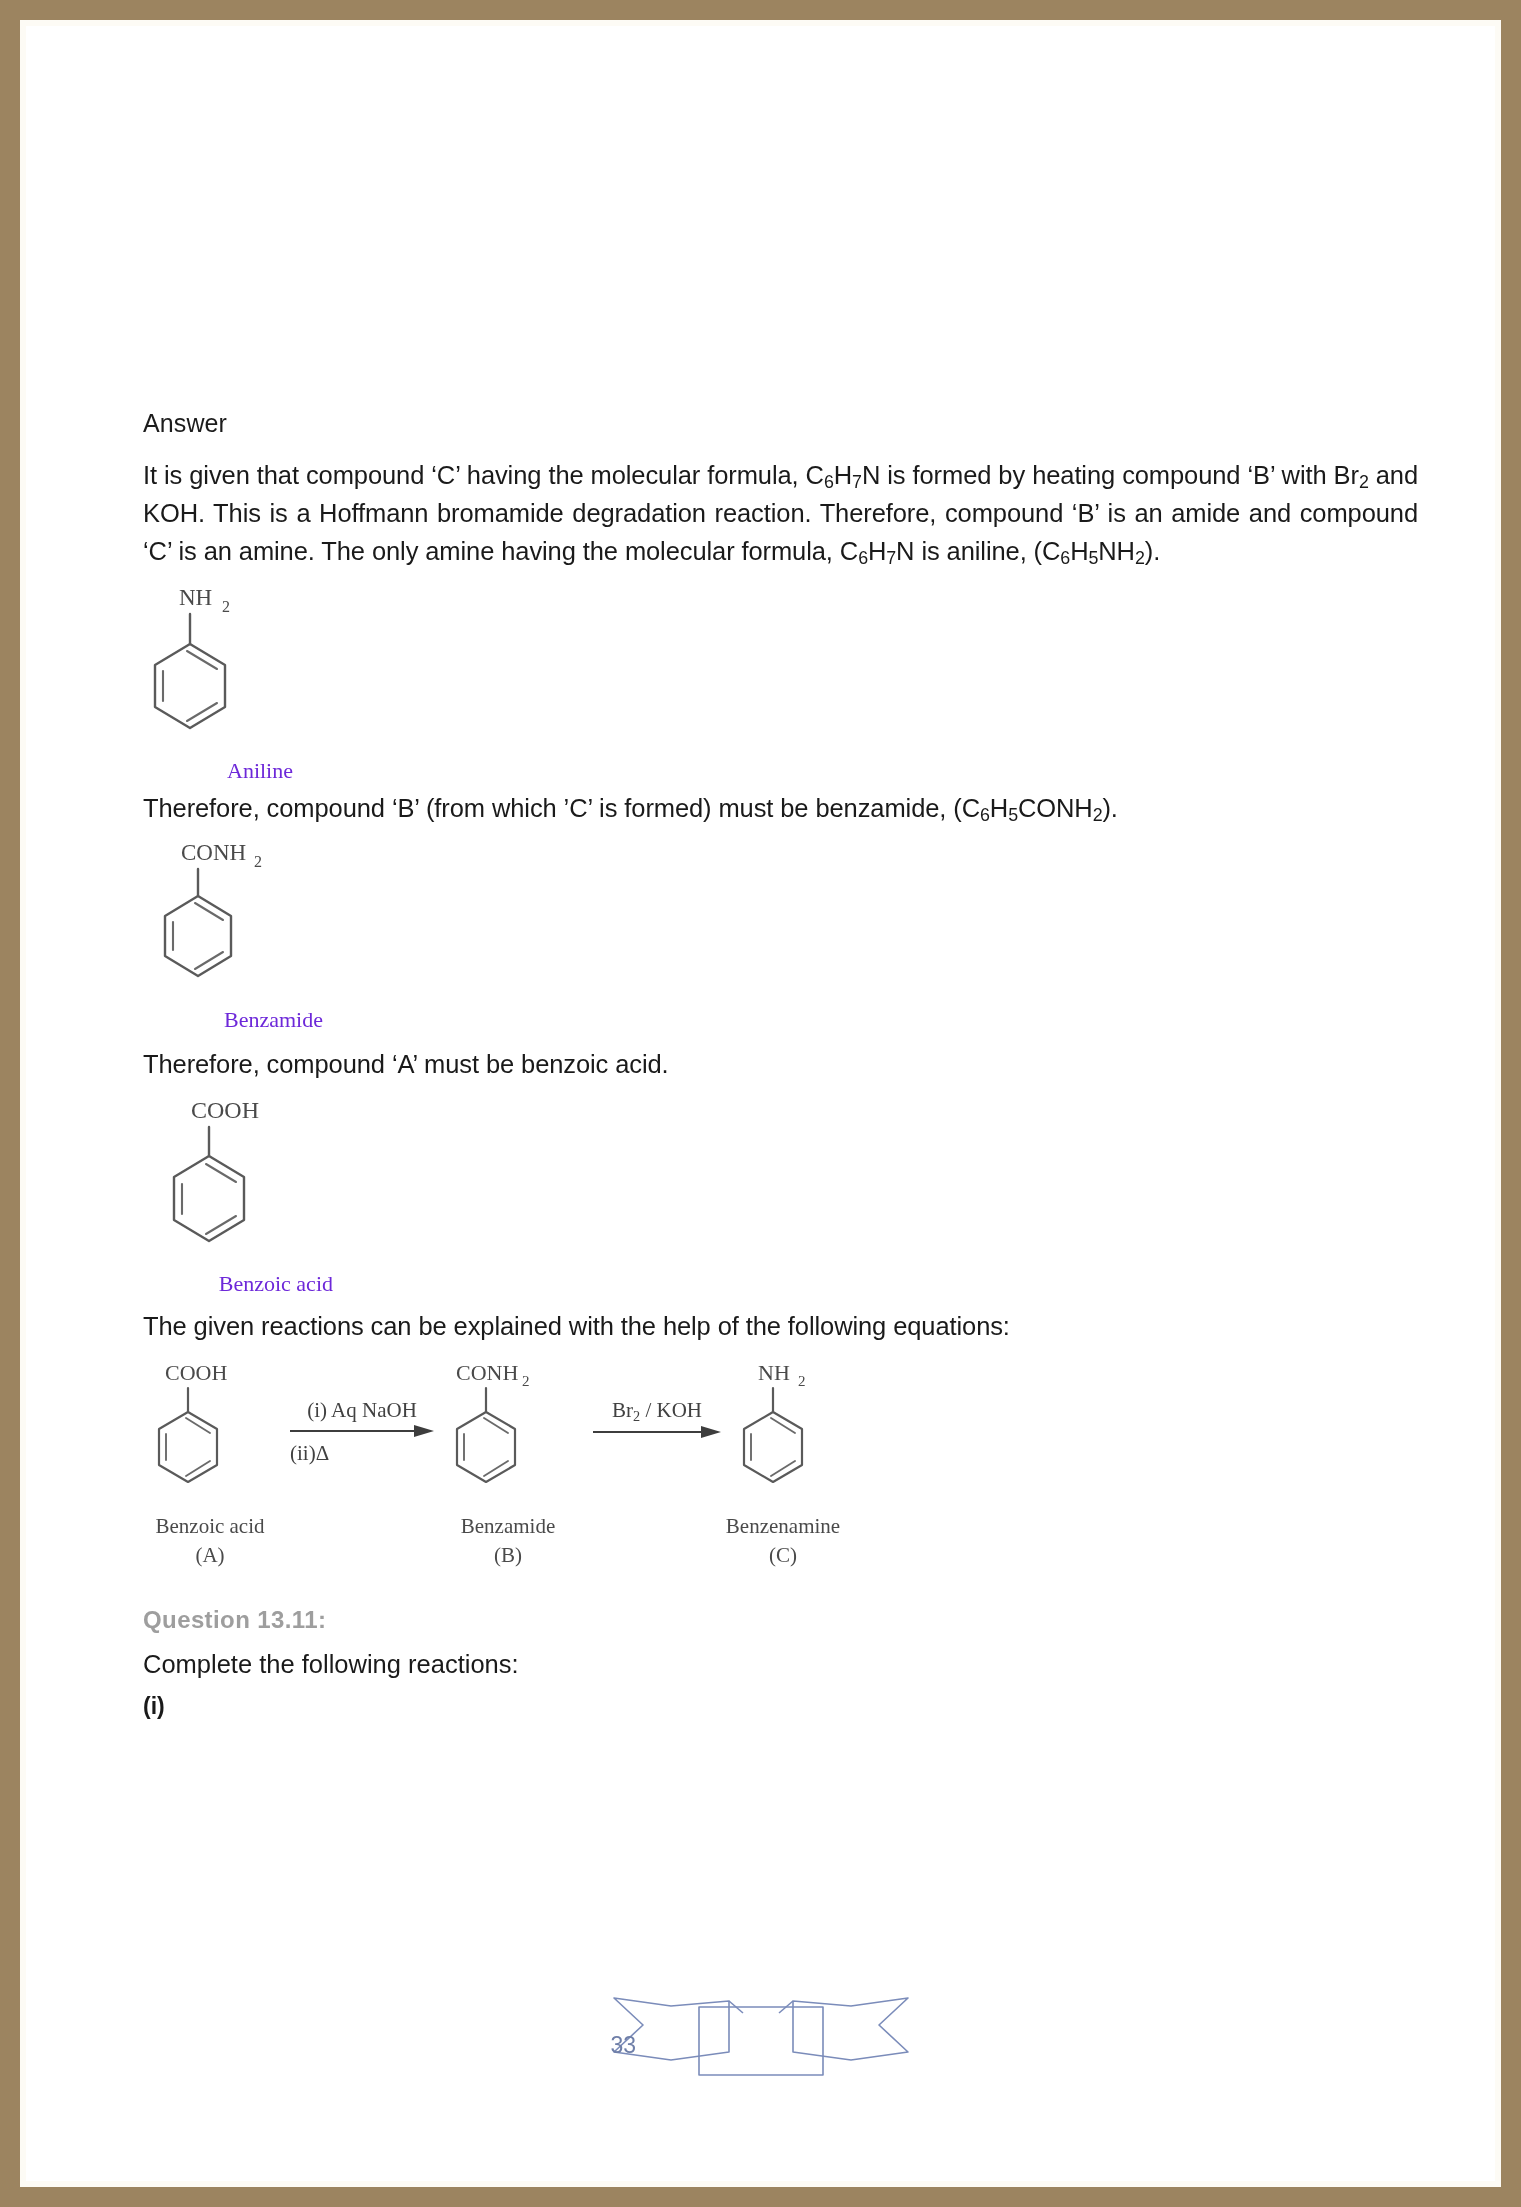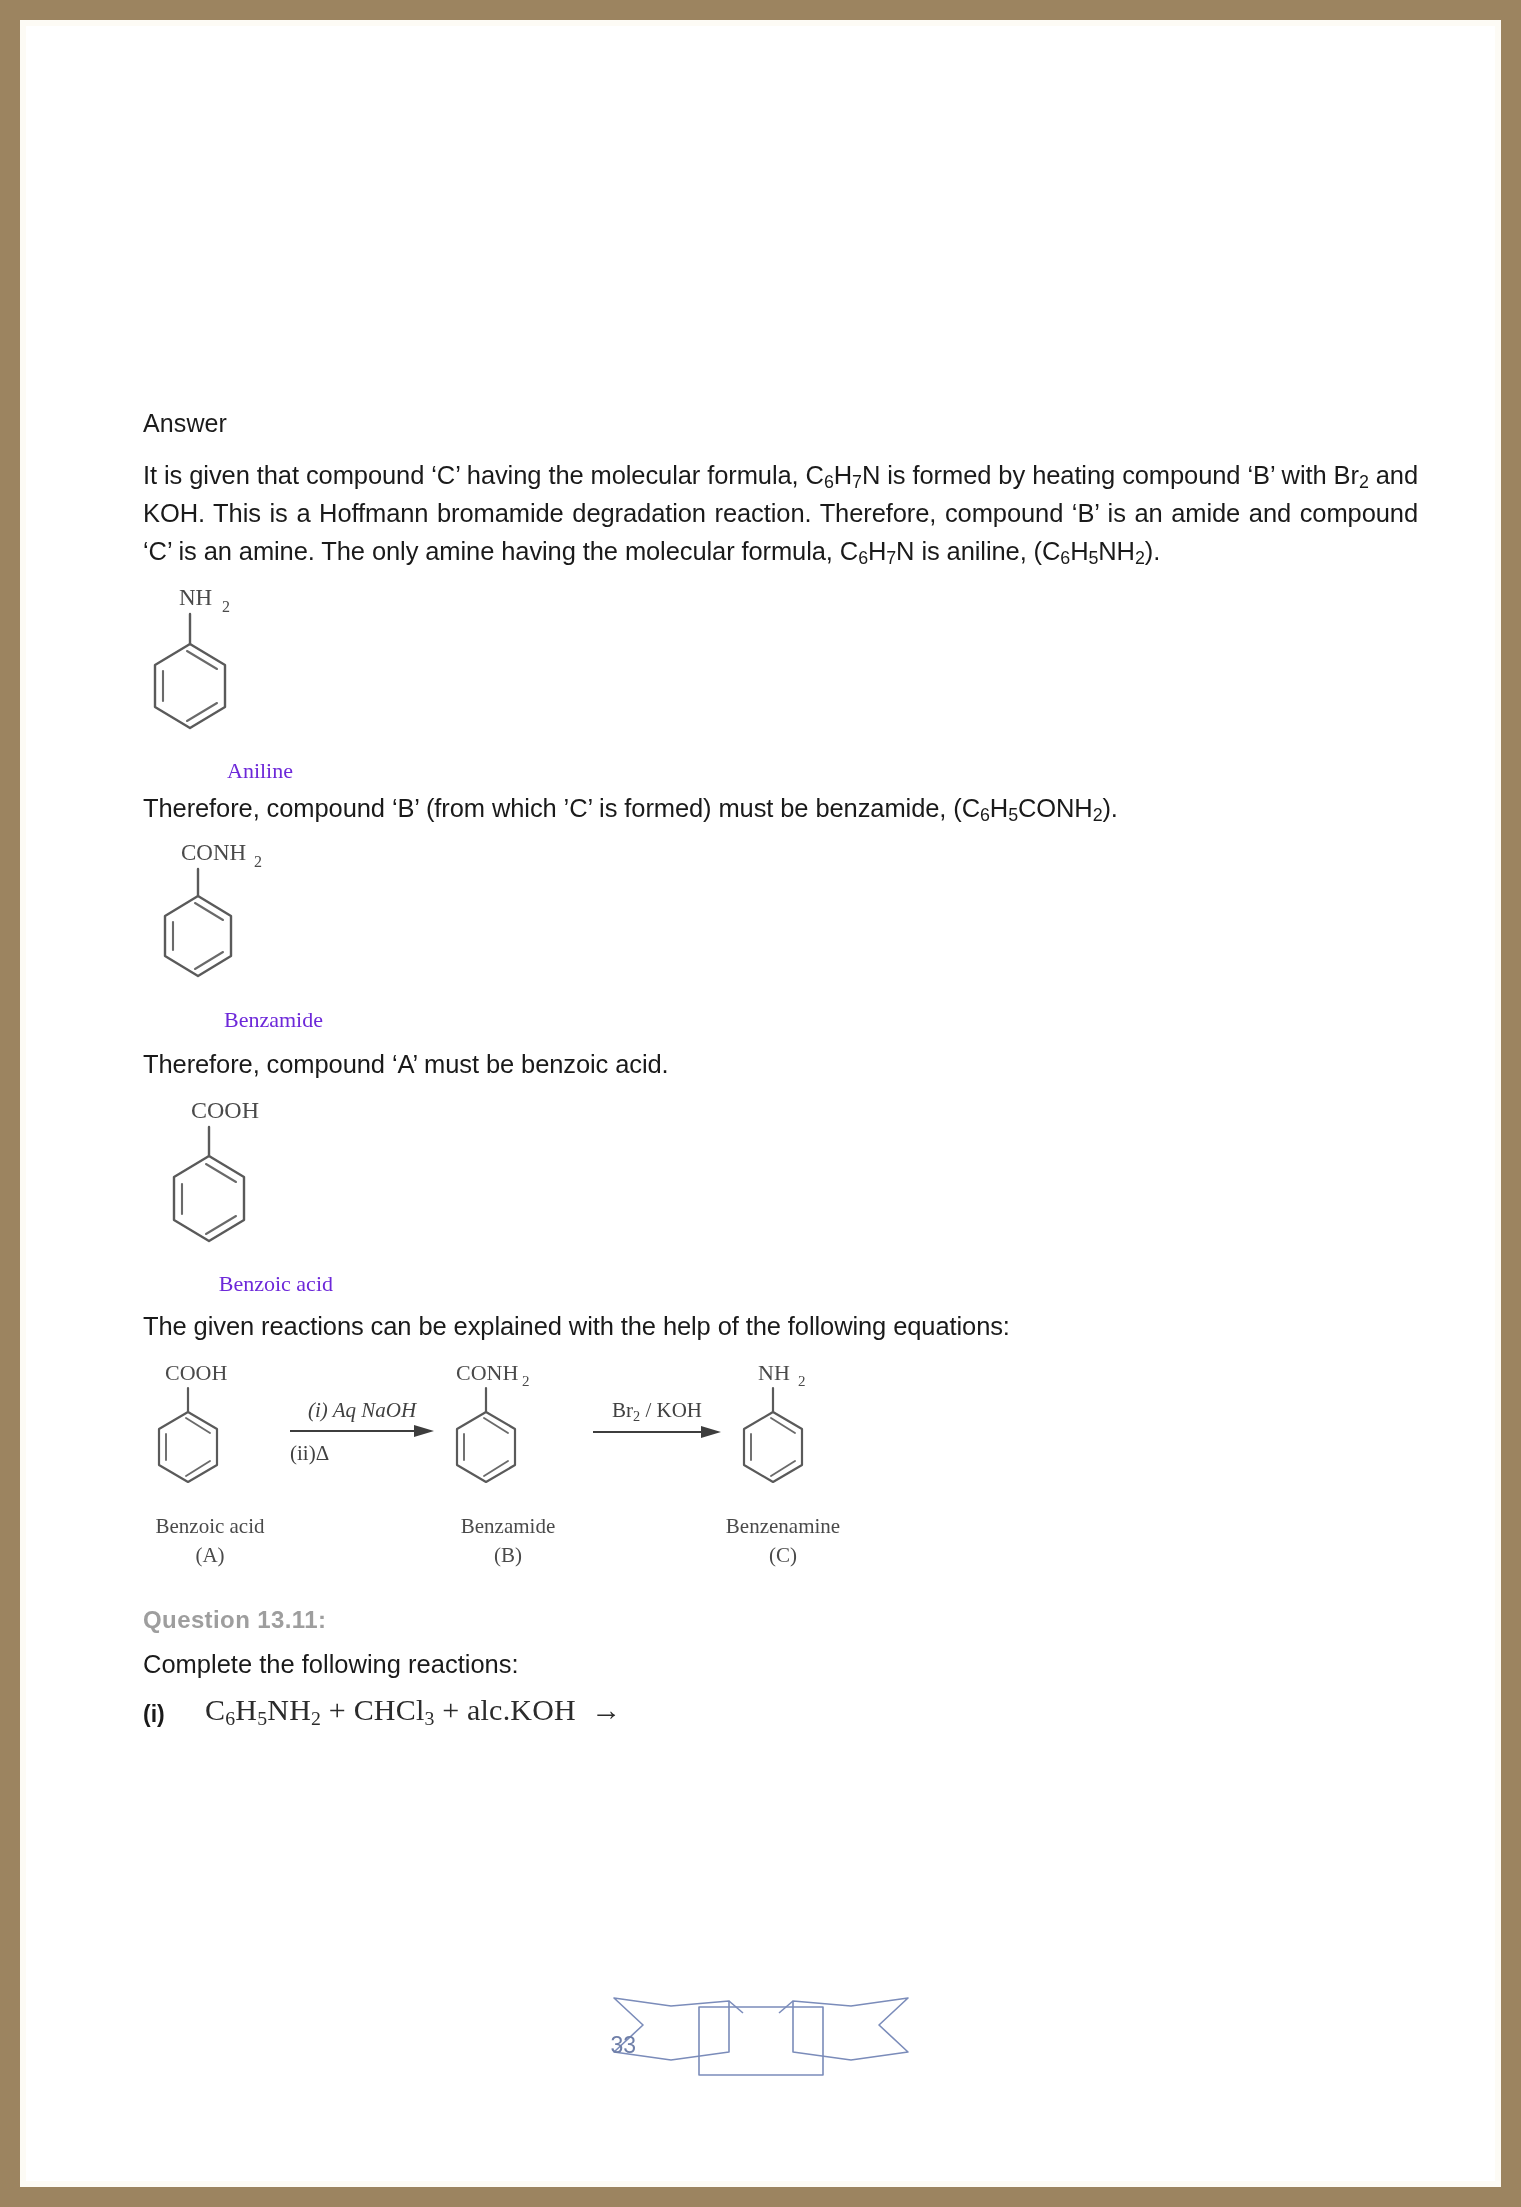--- a/index.html
+++ b/index.html
@@ -276,21 +276,21 @@
                 <line x1="43" y1="58" x2="67" y2="73"></line>
                 <line x1="23" y1="74" x2="23" y2="100"></line>
                 <line x1="43" y1="116" x2="67" y2="101"></line>
               </g>
             </svg>
             <div class="scheme-label" style="width:150px;margin-left:-8px;">Benzoic acid</div>
             <div class="scheme-label" style="width:150px;margin-left:-8px;margin-top:4px;">(A)</div>
           </div>
 
           <div class="arrow-group" style="left:145px; top:38px; width:148px;">
-            <div class="arrow-text" style="text-align:center;font-style:italic;">(i) Aq  NaOH</div>
+            <div class="arrow-text" style="text-align:center;">(i) Aq  NaOH</div>
             <svg width="148" height="16" viewBox="0 0 148 16" style="display:block;">
               <line x1="2" y1="8" x2="128" y2="8" stroke="#3d3d3d" stroke-width="2.2"></line>
               <polygon points="126,2 146,8 126,14" fill="#3d3d3d"></polygon>
             </svg>
             <div style="display:flex; padding:2px 22px 0 2px;">
               <span class="arrow-text">(ii)</span>
               <span class="arrow-text">Δ</span>
             </div>
           </div>
 
@@ -338,22 +338,20 @@
             <div class="scheme-label" style="width:150px;margin-left:-20px;margin-top:4px;">(C)</div>
           </div>
         </div>
 
         <div class="q-heading">Question 13.11:</div>
 
         <div class="q-text">Complete the following reactions:</div>
 
         <div class="q-row">
           <div class="q-num">(i)</div>
-          <div class="q-eq">C<sub>6</sub>H<sub>5</sub>NH<sub>2</sub>
-            + CHCl<sub>3</sub> + alc.KOH &nbsp;→</div>
         </div>
 
       </div>
 
       <div id="footer-ribbon">
         <svg width="300" height="110" viewBox="0 0 300 110">
           <g fill="none" stroke="#7b8cba" stroke-width="1.6" stroke-linejoin="round">
 
             <path d="M3,18 L60,26 L118,21 L118,72 L60,80 L3,72 L32,45 Z"></path>
 

